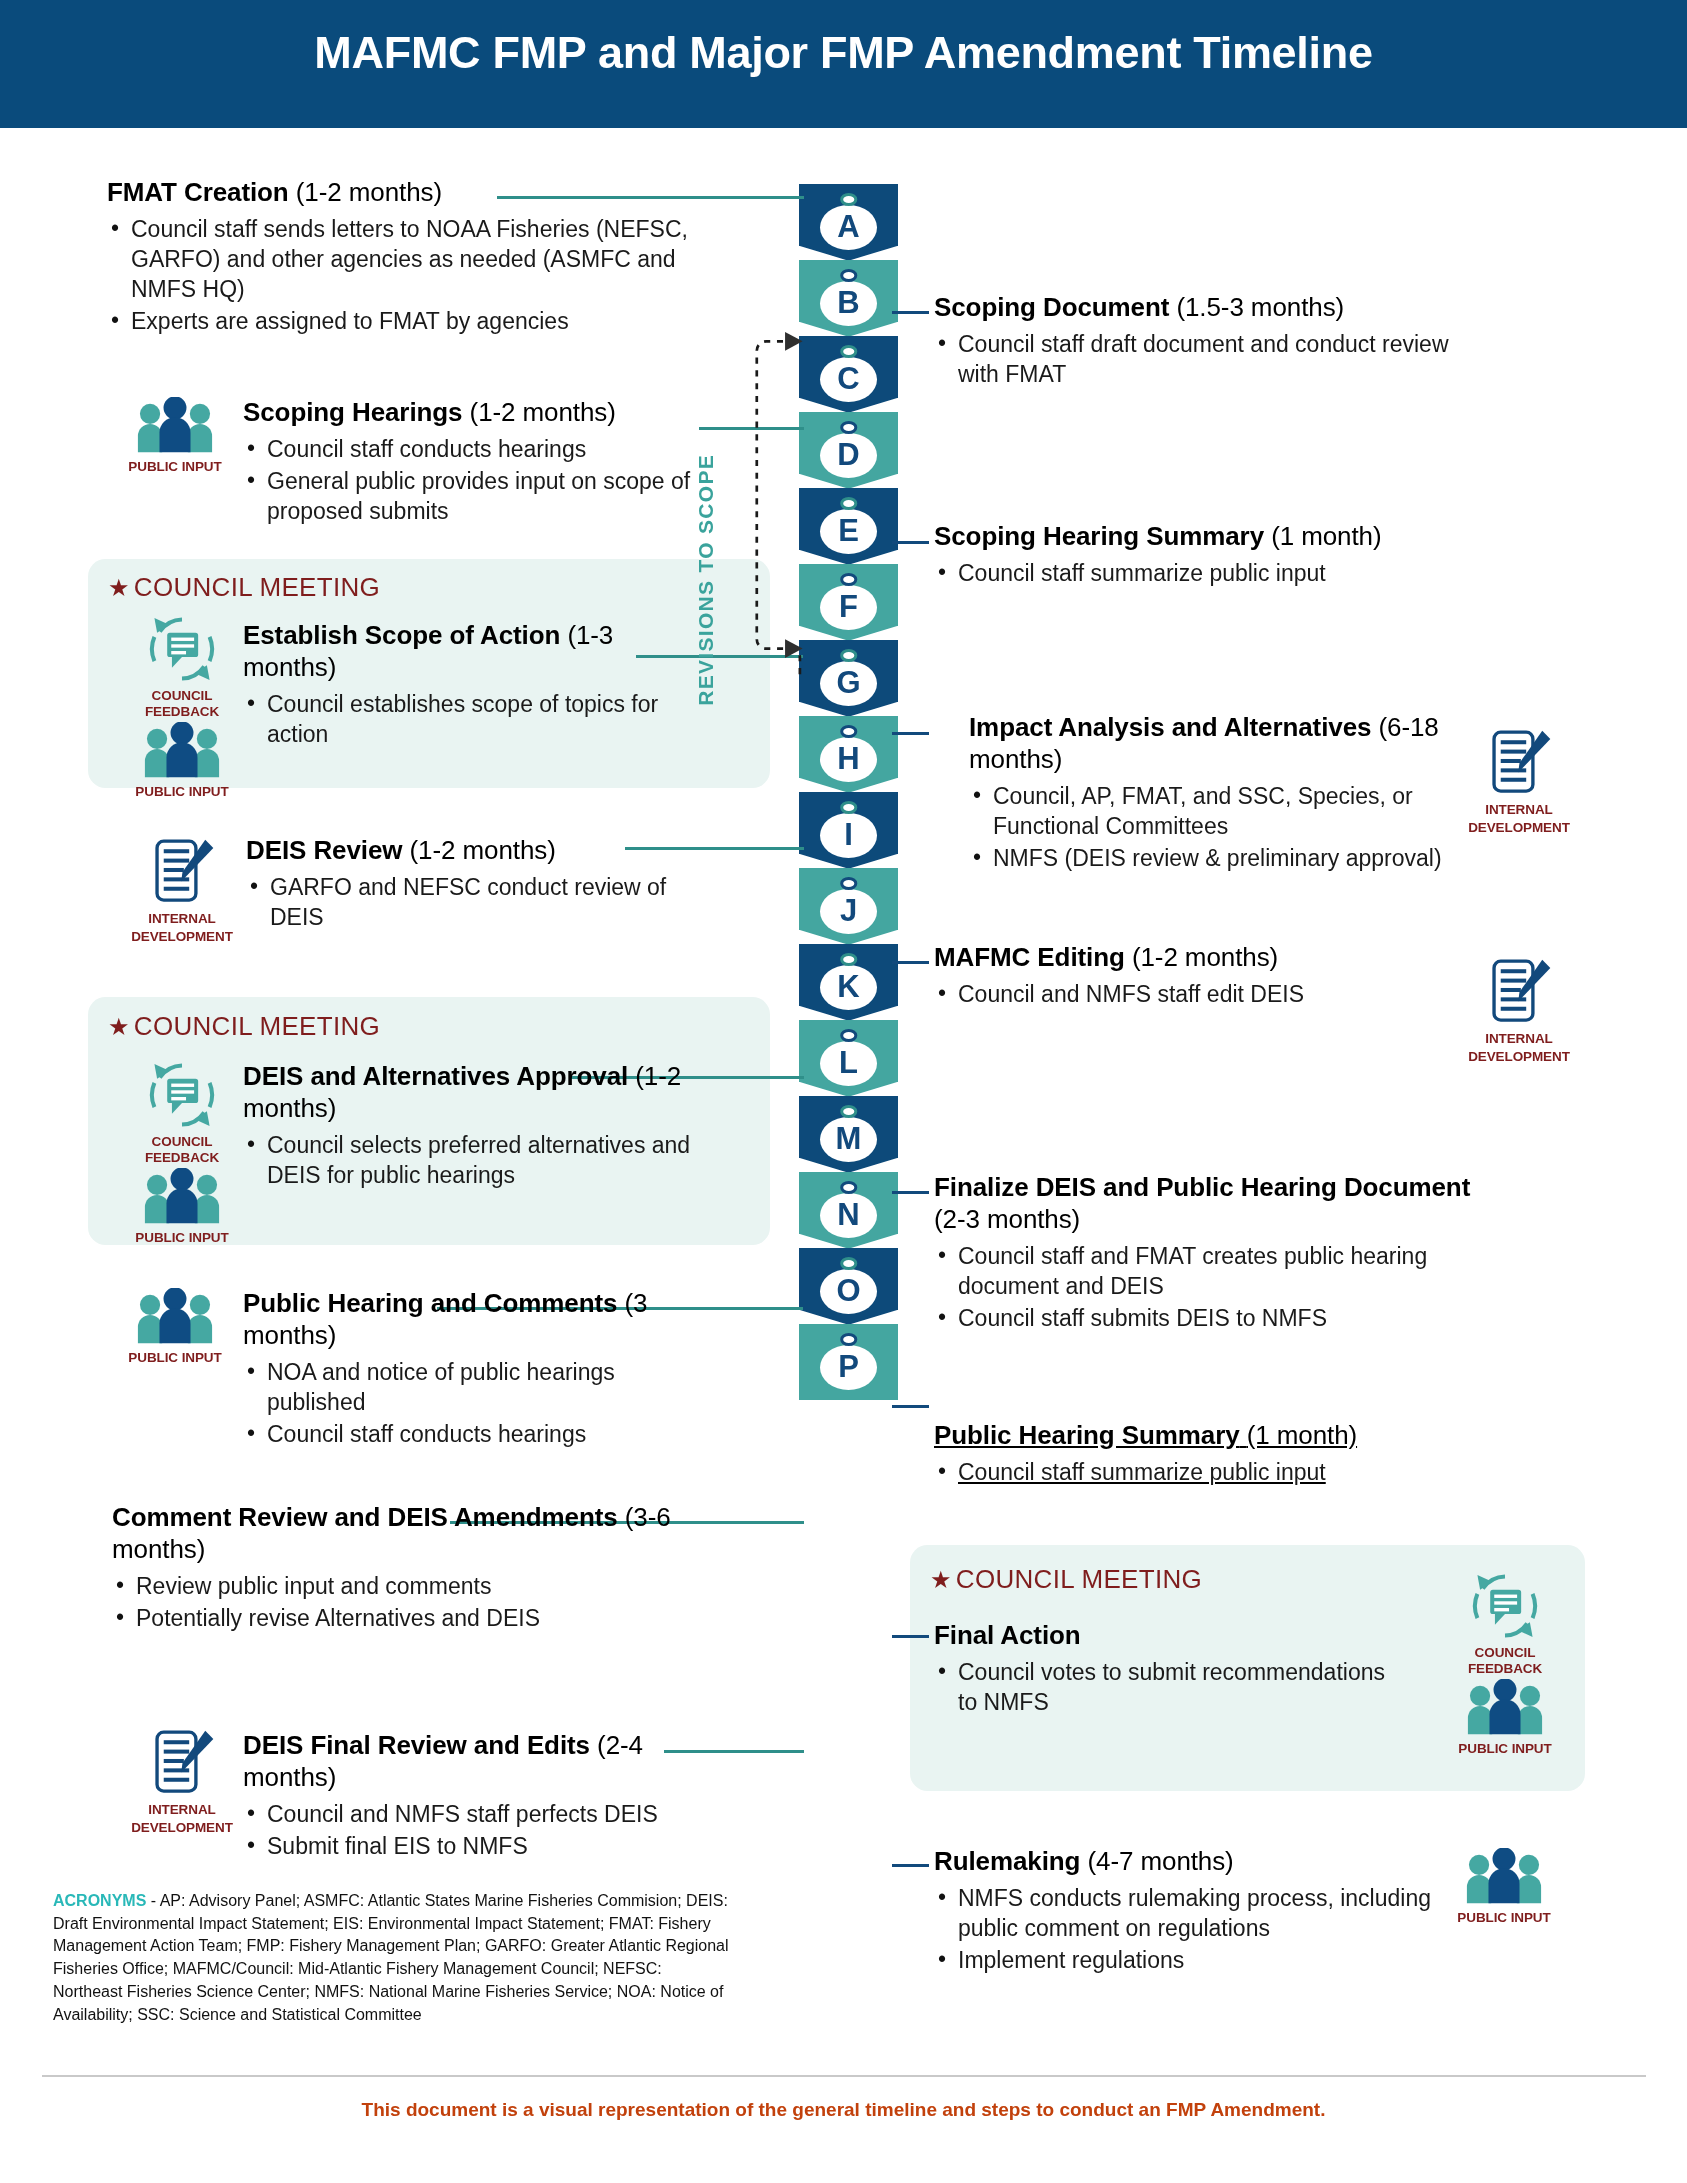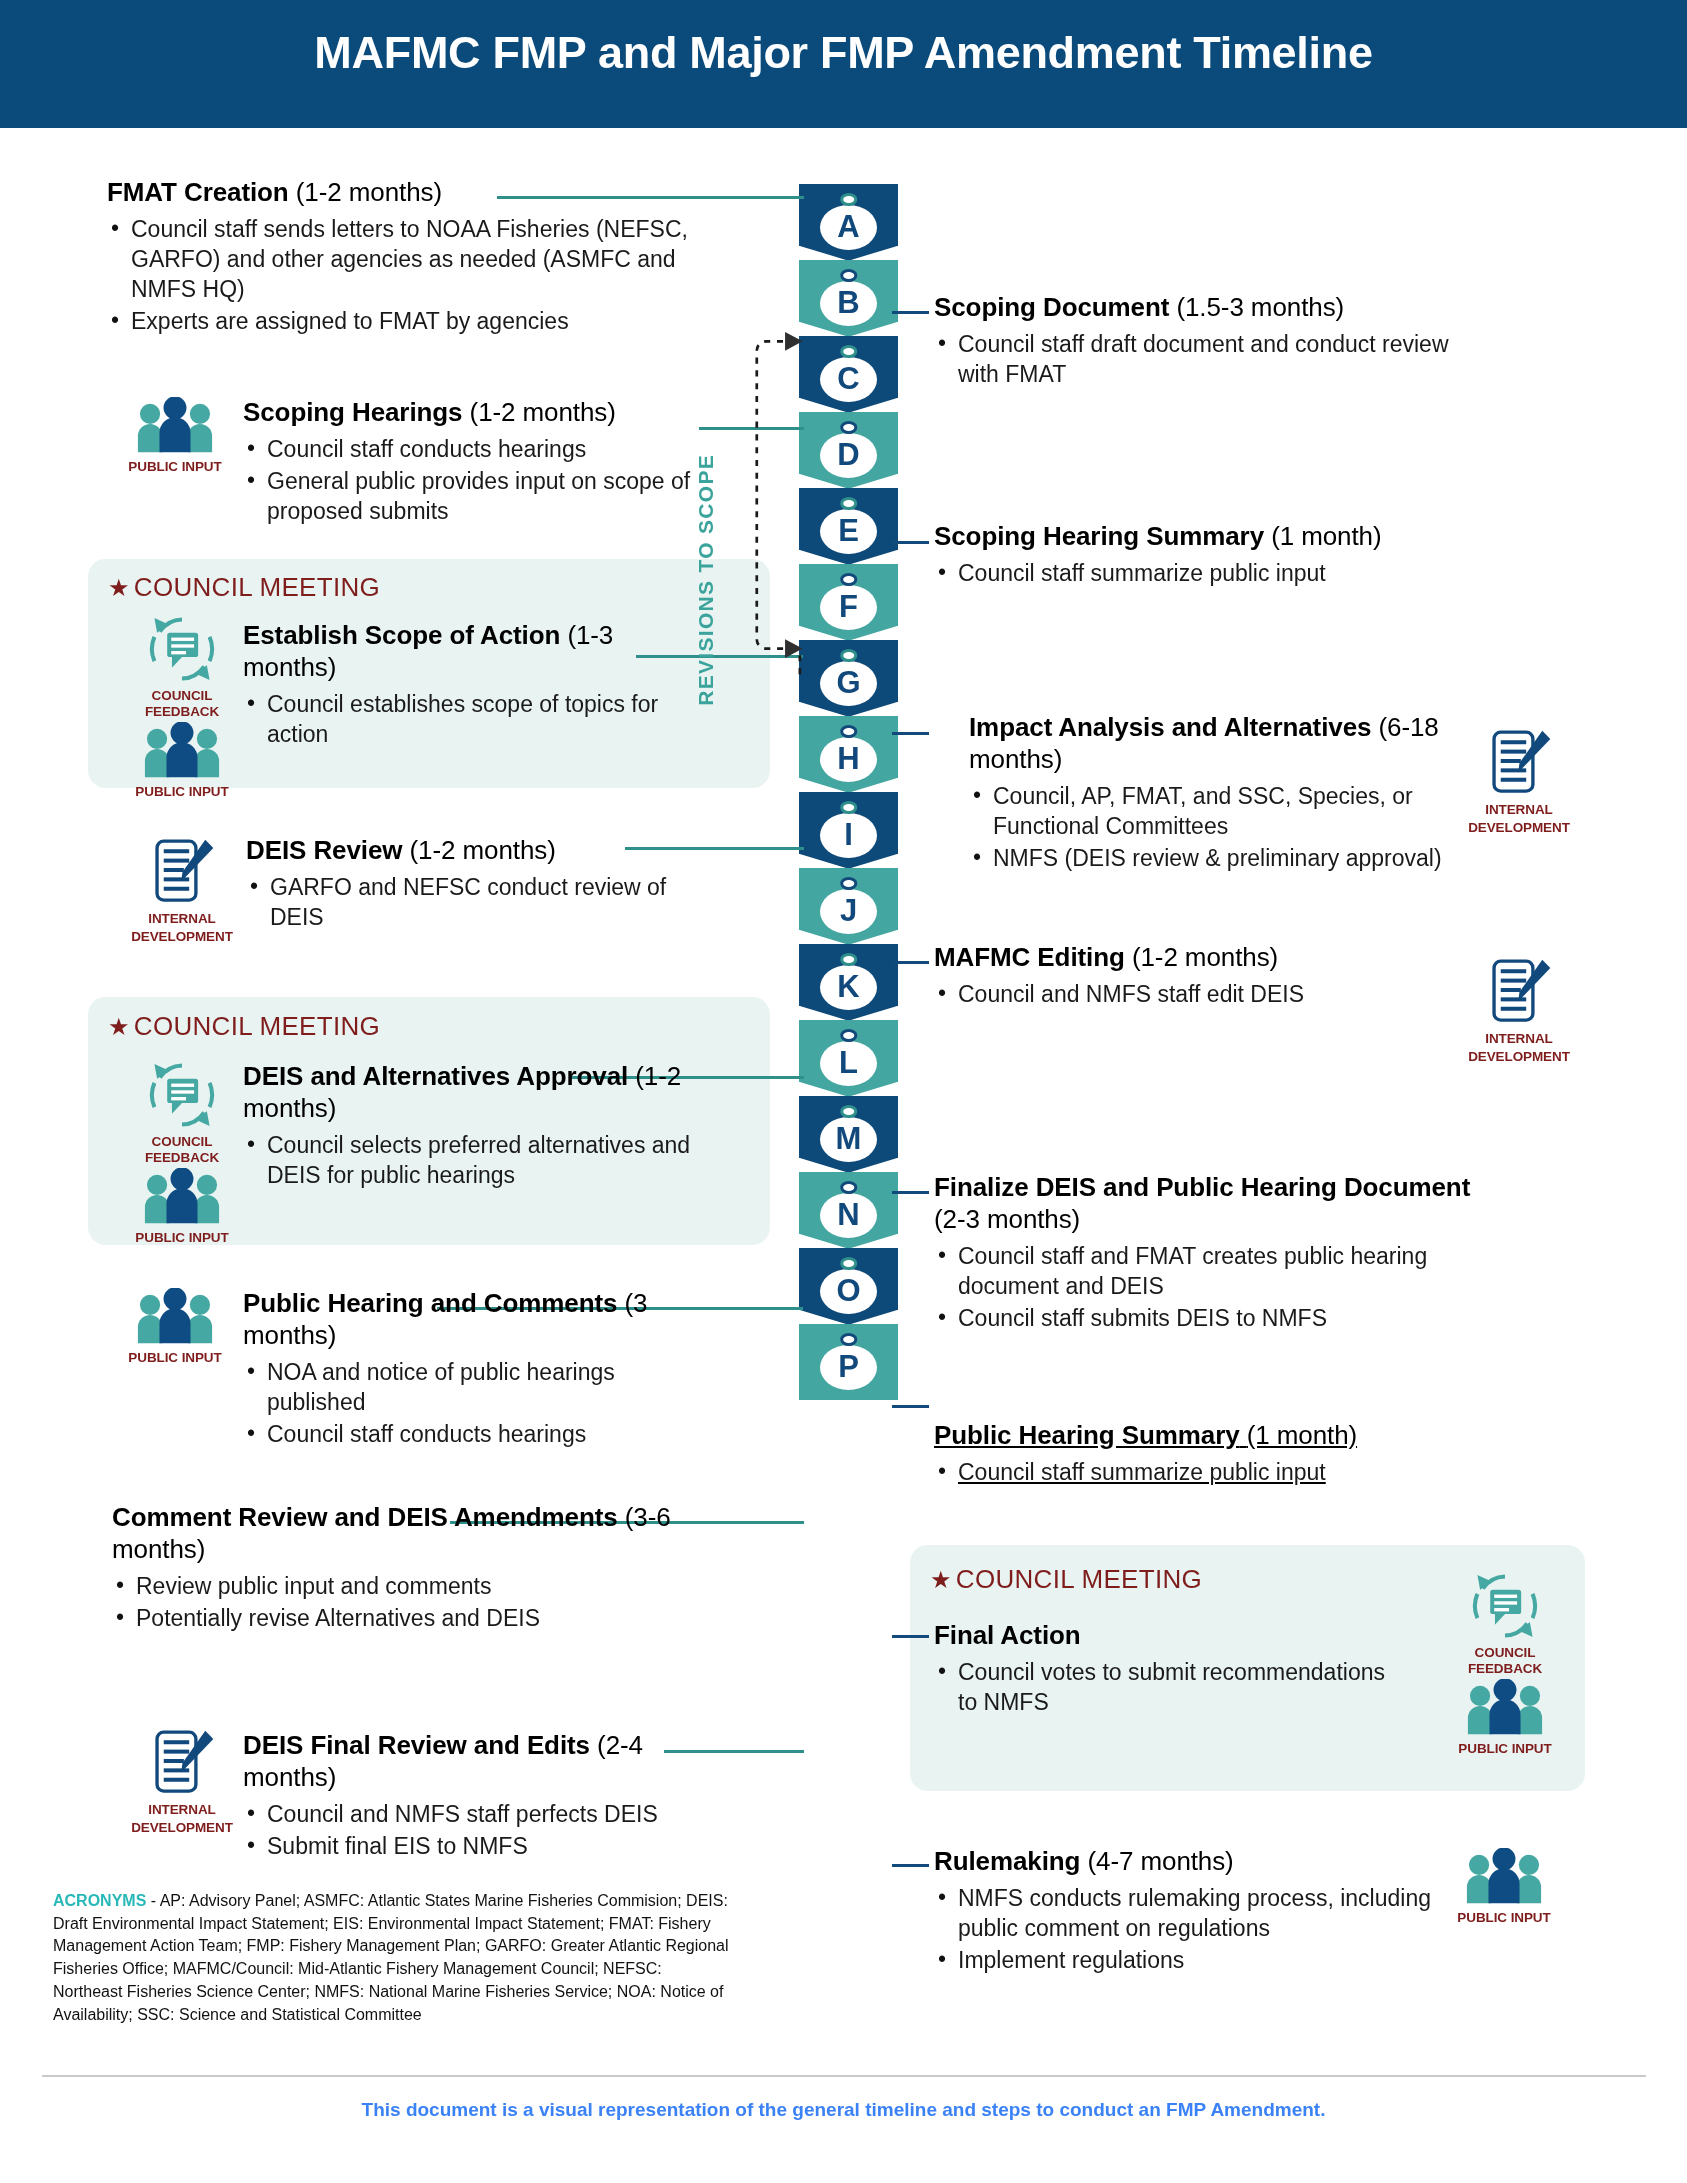--- a/index.html
+++ b/index.html
@@ -114,21 +114,21 @@
   .acronyms .ac-head { color:#29b8b8; font-weight:bold; }
 
   
   .foot-rule {
     position:absolute; left:42px; top:2075px; width:1604px; height:2px;
     background:#c9c9c9;
   }
   .footer {
     position:absolute; left:0; top:2099px; width:1687px; text-align:center; z-index:2;
   }
-  .footer .l1 { font-size:19px; font-weight:bold; color:#3b82f6; }
+  .footer .l1 { font-size:19px; font-weight:bold; color:#c2410c; }
   .footer .l2 { font-size:19px; color:#111; margin-top:6.7px; }
   .footer .l2 a { color:#1b62b5; font-weight:bold; text-decoration:underline; }
 </style>
 </head>
 <body>
 
 <div class="page">
 
   <div class="header">
     <div class="header-title">MAFMC FMP and Major FMP Amendment Timeline</div>

